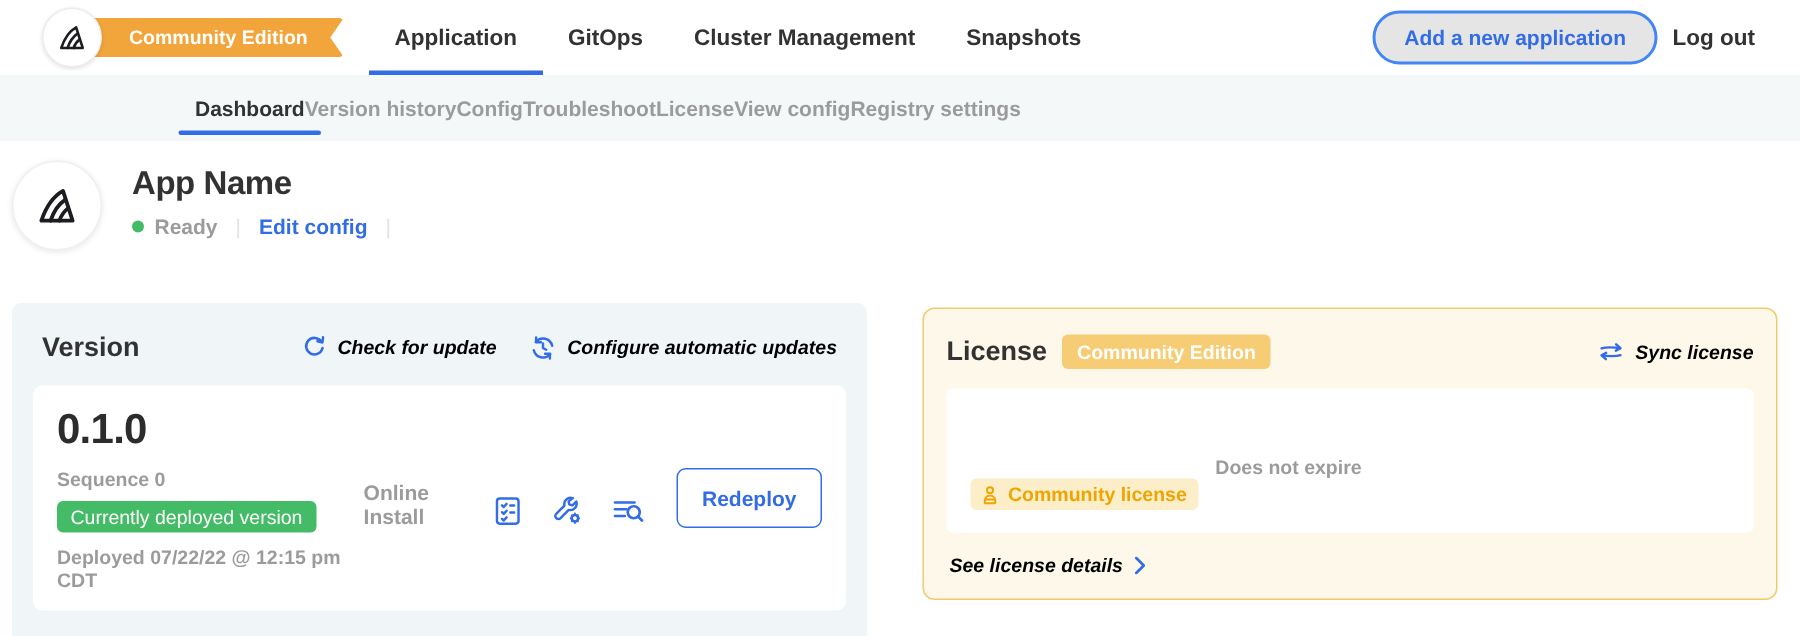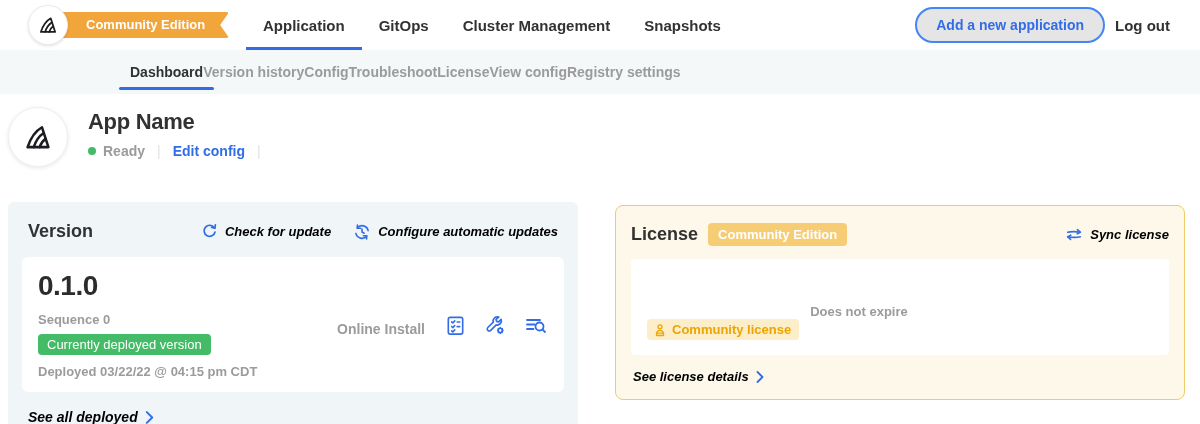--- a/index.html
+++ b/index.html
@@ -209,21 +209,21 @@
       </div>
     </div>
 
     <div class="vc-inner">
       <div>
         <div class="vc-version-row">
           <span class="vc-version">0.1.0</span>
           <span class="vc-sequence">Sequence 0</span>
         </div>
         <span class="deployed-badge">Currently deployed version</span>
-        <div class="deployed-at">Deployed 03/22/22 @ 04:15 pm CDT</div>
+        <div class="deployed-at">Deployed 07/22/22 @ 12:15 pm CDT</div>
       </div>
 
       <div class="vc-actions">
         <span class="install-type">Online Install</span>
         <span class="action-icon">
           <svg class="icon" width="23" height="23" viewBox="0 0 24 24" fill="none" stroke="#326de6" stroke-width="1.7" stroke-linecap="round" stroke-linejoin="round">
             <rect x="4.5" y="3.5" width="15" height="17.5" rx="2"></rect>
             <path d="M8 8.2 l1.2 1.2 2 -2.2"></path>
               <line x1="13.8" y1="8.4" x2="16.4" y2="8.4"></line>
             <path d="M8 13 l1.2 1.2 2 -2.2"></path>
@@ -240,20 +240,21 @@
         </span>
         <span class="action-icon">
           <svg class="icon" width="24" height="24" viewBox="0 0 24 24" fill="none" stroke="#326de6" stroke-width="1.8" stroke-linecap="round" stroke-linejoin="round">
             <line x1="3" y1="7" x2="16" y2="7"></line>
             <line x1="3" y1="11.5" x2="10.5" y2="11.5"></line>
             <line x1="3" y1="16" x2="9.5" y2="16"></line>
             <circle cx="15.5" cy="13.5" r="4"></circle>
             <line x1="18.5" y1="16.5" x2="21" y2="19"></line>
           </svg>
         </span>
+        <button class="redeploy-btn">Redeploy</button>
       </div>
     </div>
 
     <div class="vc-footer">
       <span class="blue-link">
         <span>See all deployed</span>
         <svg class="icon" width="9" height="13" viewBox="0 0 8 12" fill="none" stroke="#326de6" stroke-width="1.8" stroke-linecap="round" stroke-linejoin="round">
           <path d="M1.5 1 L6.5 6 L1.5 11"></path>
         </svg>
       </span>

